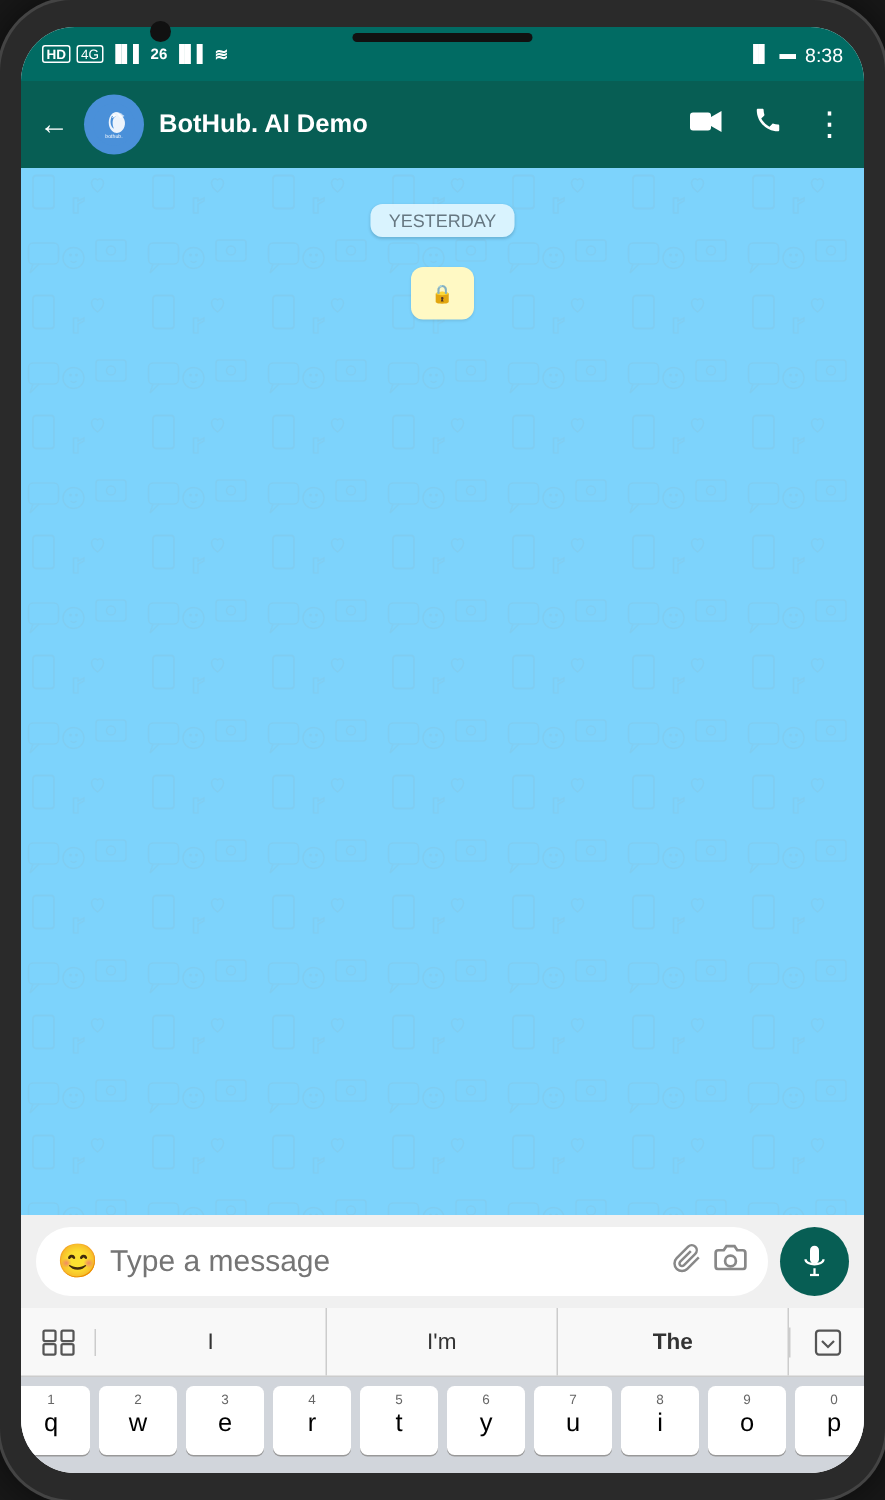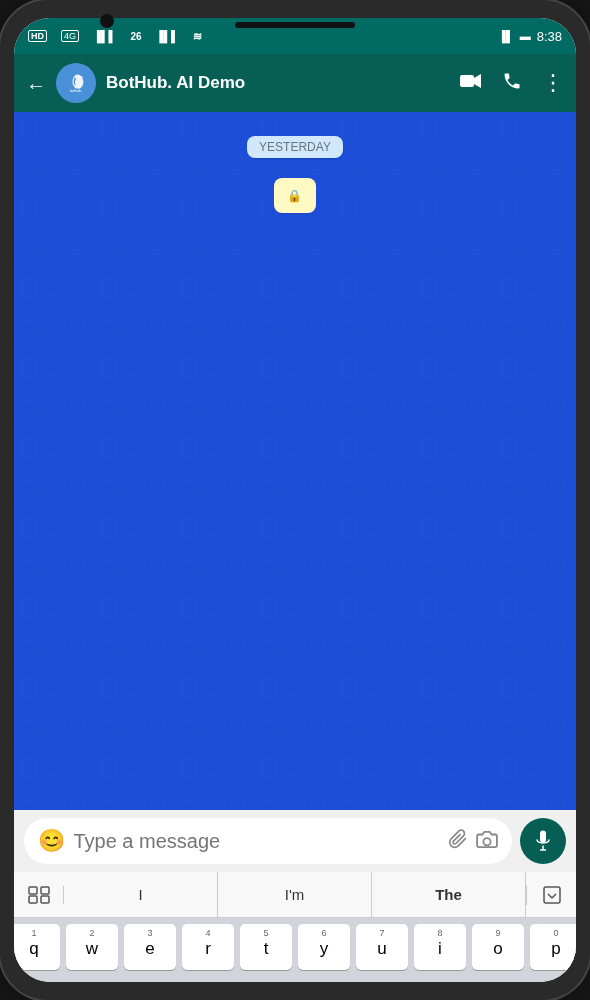--- a/index.html
+++ b/index.html
@@ -38,21 +38,21 @@
       align-items: center;
       justify-content: space-between;
       padding: 0 14px;
       font-size: 11px;
       font-weight: 600;
       flex-shrink: 0;
     }
     .status-left {
       display: flex;
       align-items: center;
-      gap: 14px;
+      gap: 4px;
       font-size: 10px;
     }
     .status-right {
       display: flex;
       align-items: center;
       gap: 6px;
       font-size: 11px;
     }
     
     .chat-header {
@@ -88,21 +88,21 @@
       color: white;
     }
     .header-icons {
       display: flex;
       align-items: center;
       gap: 20px;
     }
     
     .chat-area {
       flex: 1;
-      background: #1d4ed8;
+      background: #7dd3fc;
       position: relative;
       overflow-y: auto;
       padding: 12px 16px;
       display: flex;
       flex-direction: column;
       align-items: center;
     }
     
     .chat-pattern {
       position: absolute;

